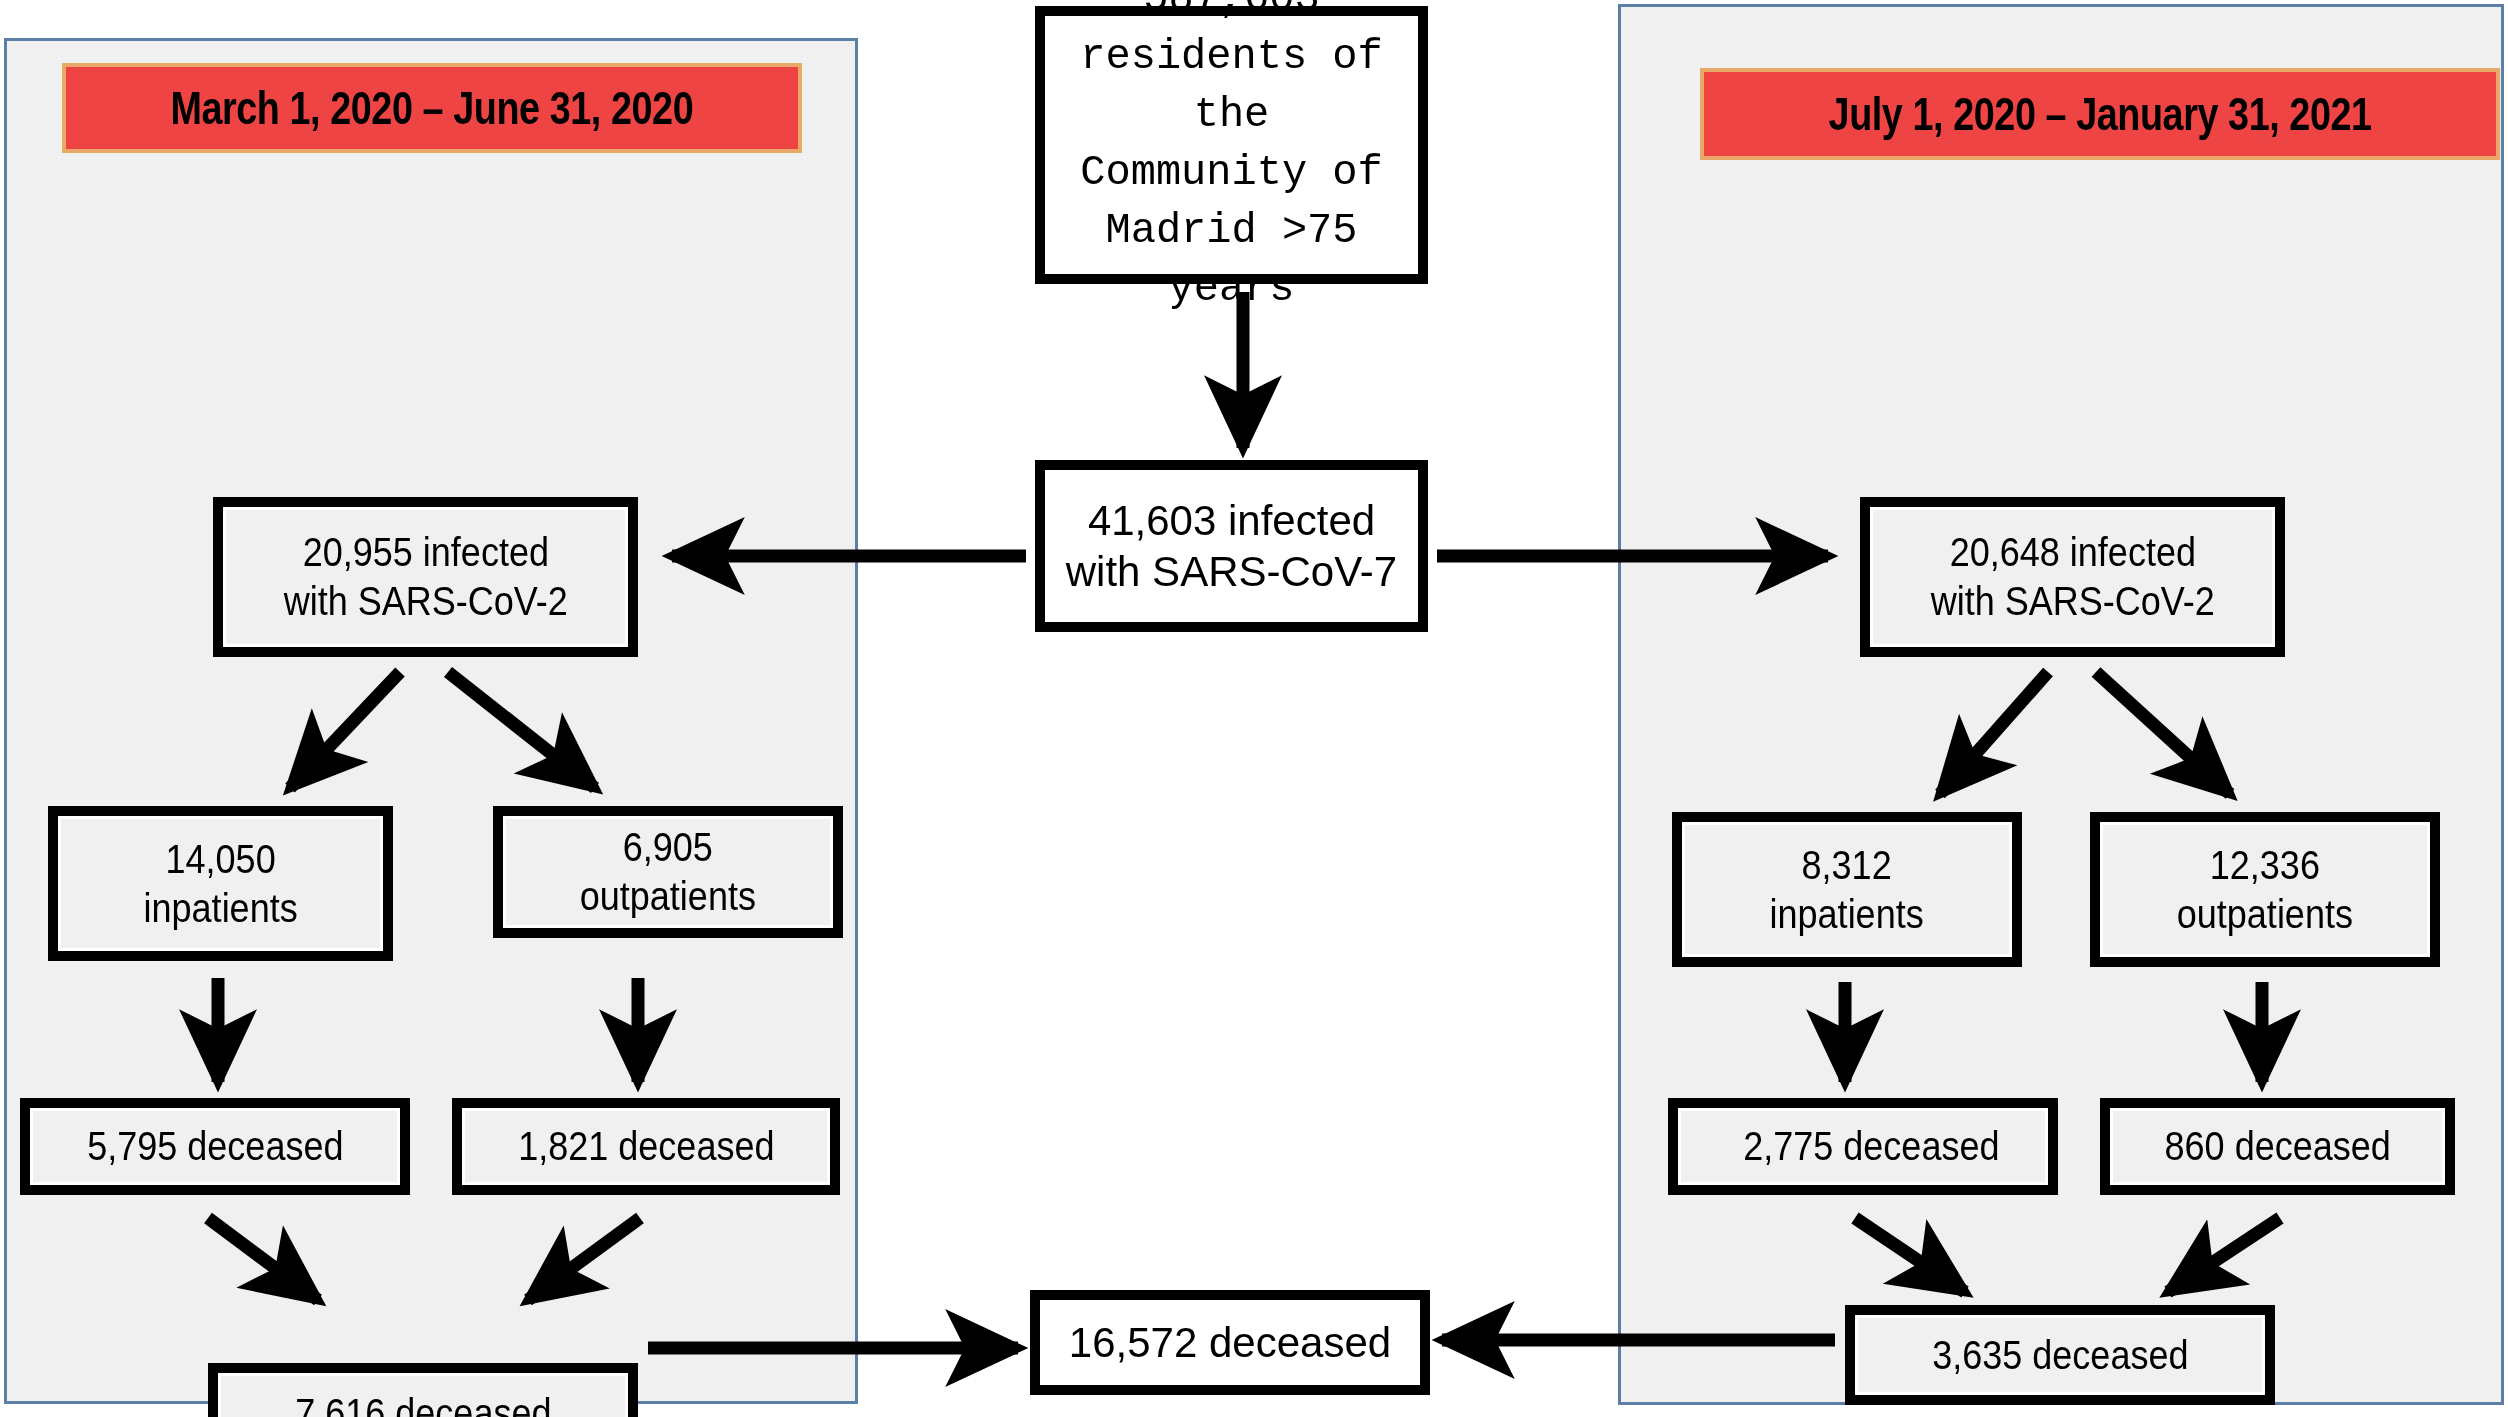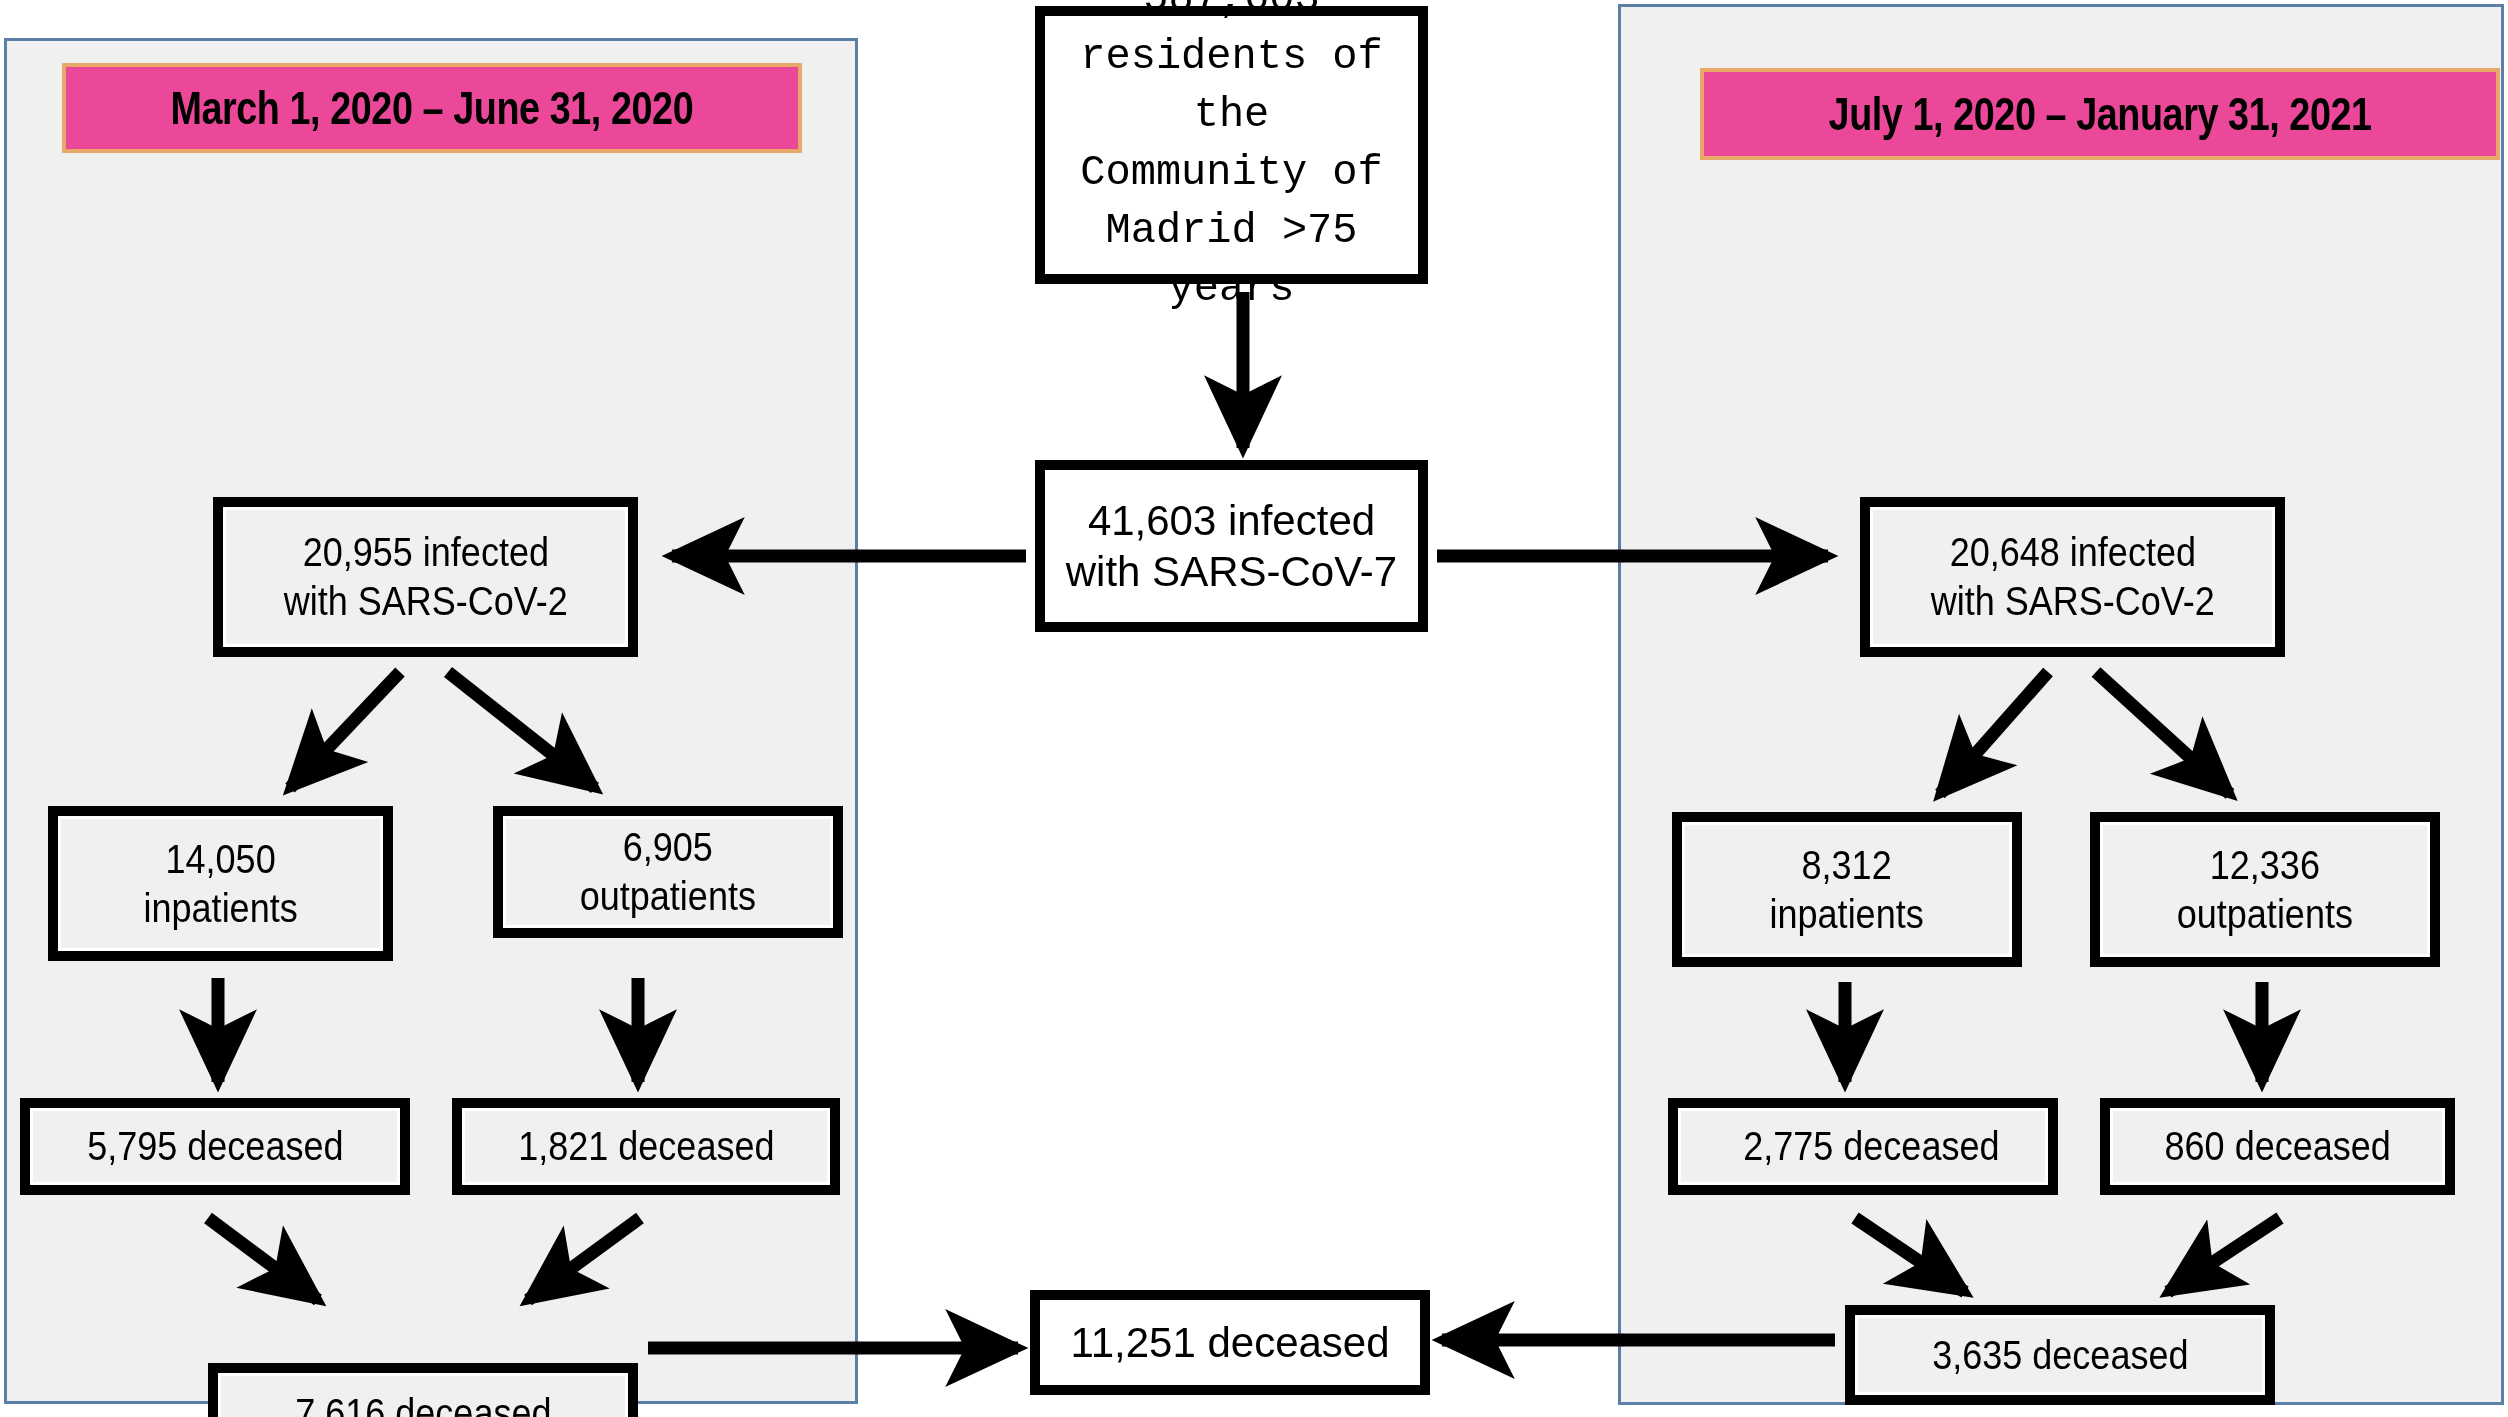--- a/index.html
+++ b/index.html
@@ -7,21 +7,21 @@
        font-family:"Liberation Sans","DejaVu Sans",sans-serif;color:#000;}
 
   #canvas{position:absolute;left:0;top:0;width:2508px;height:1417px;}
 
   
   .panel{position:absolute;background:#f0f0f0;border:3px solid #5b7fa6;box-sizing:border-box;}
   #panel-left{left:4px;top:38px;width:854px;height:1366px;}
   #panel-right{left:1618px;top:4px;width:886px;height:1401px;}
 
   
-  .period-header{position:absolute;background:#ec4899;border:4px solid #e8a868;
+  .period-header{position:absolute;background:#ef4444;border:4px solid #e8a868;
                  box-sizing:border-box;display:flex;align-items:center;justify-content:center;}
   .period-header span{font-weight:bold;font-size:46px;letter-spacing:-0.5px;
                       transform:scaleX(0.82);transform-origin:center;white-space:nowrap;}
   #header-left{left:62px;top:63px;width:740px;height:90px;}
   #header-right{left:1700px;top:68px;width:800px;height:92px;justify-content:center;}
 
   
   .node{position:absolute;background:#f0f0f0;border:10px solid #000;box-sizing:border-box;
         display:flex;align-items:center;justify-content:center;text-align:center;
         box-shadow:inset 0 0 0 3px #ffffff;}
@@ -114,21 +114,21 @@
     <div class="txt">587,603
 residents of the
 Community of
 Madrid &gt;75 years</div>
   </div>
   <div class="node white" id="node-infected-total">
     <div class="txt">41,603 infected
 with SARS-CoV-7</div>
   </div>
   <div class="node white" id="node-total-deceased">
-    <div class="txt">11,251 deceased</div>
+    <div class="txt">16,572 deceased</div>
   </div>
 
   <div class="node" id="node-l-infected">
     <div class="txt">20,955 infected
 with SARS-CoV-2</div>
   </div>
   <div class="node" id="node-l-inpatients">
     <div class="txt">14,050
 inpatients</div>
   </div>

